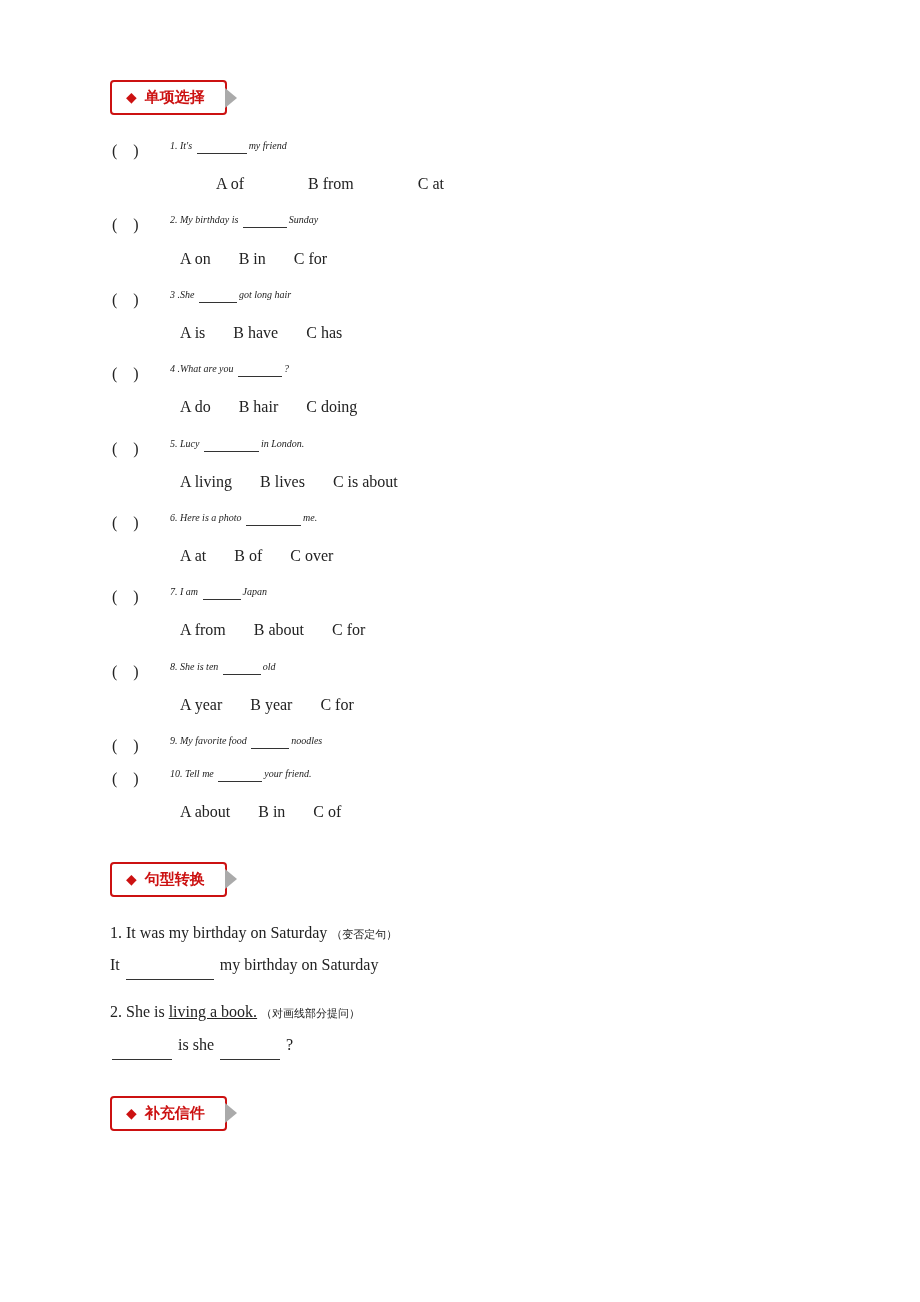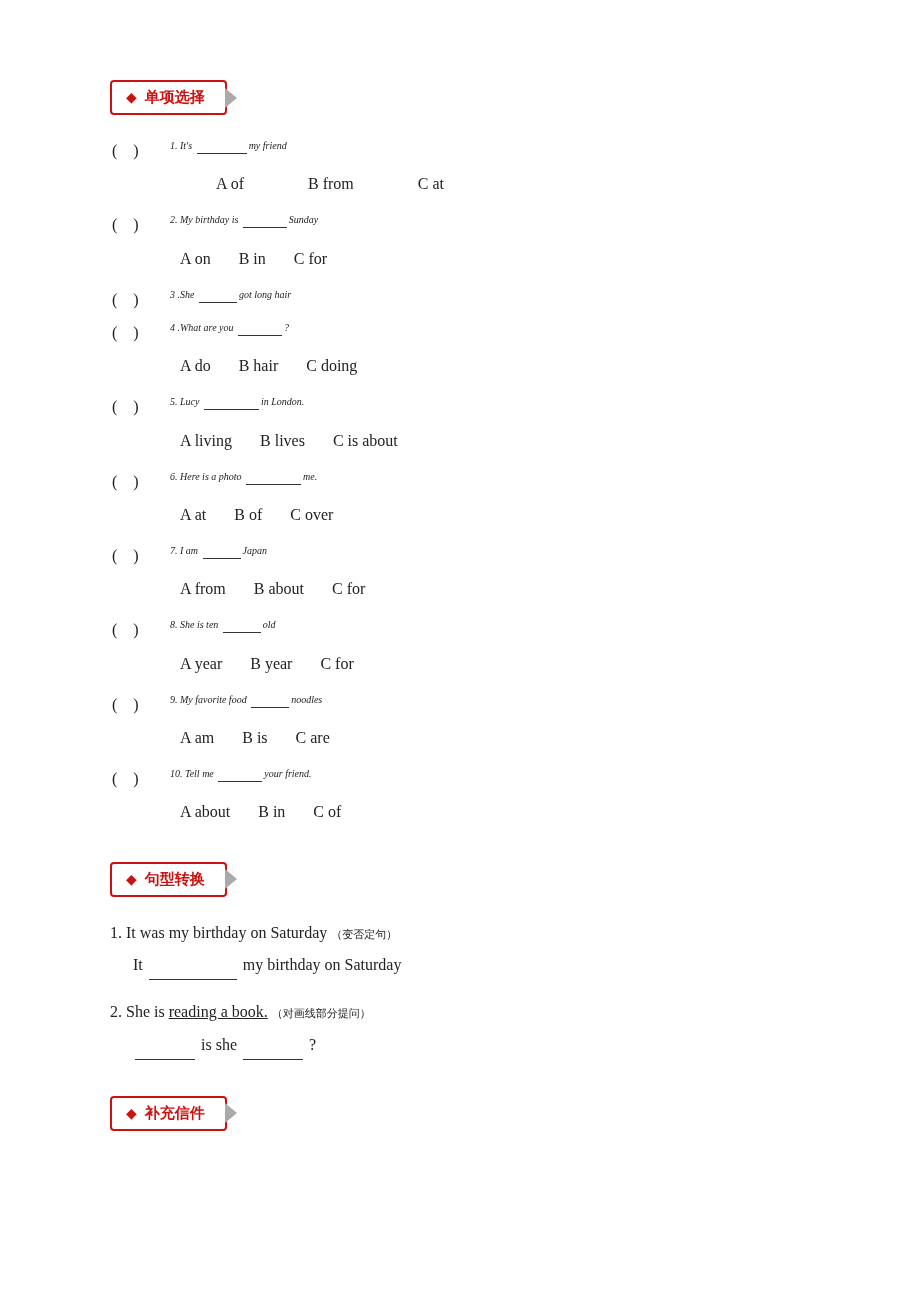--- a/index.html
+++ b/index.html
@@ -109,21 +109,20 @@
     .transform-question .hint {
       font-size: 11px;
     }
     .transform-answer-line {
       display: flex;
       align-items: flex-end;
       margin-top: 4px;
       font-size: 16px;
       line-height: 1.8;
       gap: 4px;
-      margin-left: 23px;
     }
     .long-blank {
       display: inline-block;
       min-width: 88px;
       border-bottom: 1px solid #333;
       margin: 0 2px;
       vertical-align: bottom;
     }
     .short-blank {
       display: inline-block;
@@ -178,20 +177,25 @@
         <span class="option">B in</span>
         <span class="option">C for</span>
       </div>
     </div>
 
     <div>
       <div class="question-row">
         <span class="paren-group"><span class="paren">(</span>&nbsp;&nbsp;&nbsp;<span class="paren">)</span></span>
         <span class="question-text">3 .She <span class="blank" style="min-width:38px"></span>got long hair</span>
       </div>
+      <div class="options-row">
+        <span class="option">A is</span>
+        <span class="option">B have</span>
+        <span class="option">C has</span>
+      </div>
     </div>
 
     <div>
       <div class="question-row">
         <span class="paren-group"><span class="paren">(</span>&nbsp;&nbsp;&nbsp;<span class="paren">)</span></span>
         <span class="question-text">4 .What are you <span class="blank" style="min-width:44px"></span>?</span>
       </div>
       <div class="options-row">
         <span class="option">A do</span>
         <span class="option">B hair</span>
@@ -244,25 +248,20 @@
         <span class="option">A year</span>
         <span class="option">B year</span>
         <span class="option">C for</span>
       </div>
     </div>
 
     <div>
       <div class="question-row">
         <span class="paren-group"><span class="paren">(</span>&nbsp;&nbsp;&nbsp;<span class="paren">)</span></span>
         <span class="question-text">9. My favorite food <span class="blank" style="min-width:38px"></span>noodles</span>
-      </div>
-      <div class="options-row">
-        <span class="option">A am</span>
-        <span class="option">B is</span>
-        <span class="option">C are</span>
       </div>
     </div>
 
     <div>
       <div class="question-row">
         <span class="paren-group"><span class="paren">(</span>&nbsp;&nbsp;&nbsp;<span class="paren">)</span></span>
         <span class="question-text">10. Tell me <span class="blank" style="min-width:44px"></span>your friend.</span>
       </div>
       <div class="options-row">
         <span class="option">A about</span>
@@ -286,21 +285,21 @@
     </div>
     <div class="transform-answer-line">
       <span>It</span>
       <span class="long-blank" style="min-width:88px"></span>
       <span>my birthday on Saturday</span>
     </div>
   </div>
 
   <div class="transform-question">
     <div>
-      2. She is <span class="underline-text">reading a book.</span> <span class="hint">（对画线部分提问）</span>
+      2. She is <span class="underline-text">living a book.</span> <span class="hint">（对画线部分提问）</span>
     </div>
     <div class="transform-answer-line">
       <span class="short-blank" style="min-width:60px"></span>
       <span>is she</span>
       <span class="short-blank" style="min-width:60px"></span>
       <span>?</span>
     </div>
   </div>
 </div>
 

